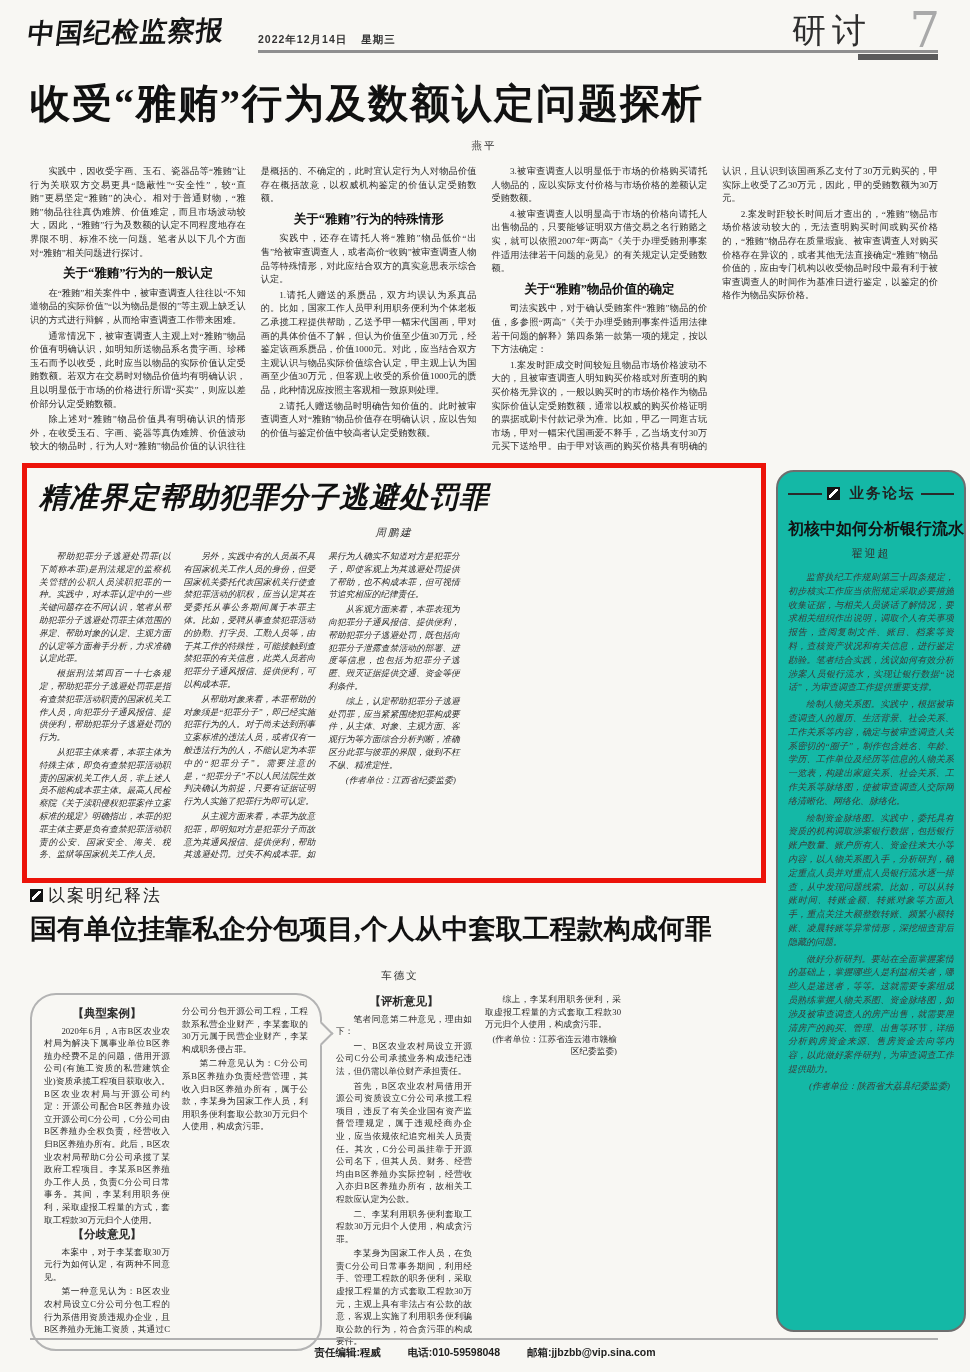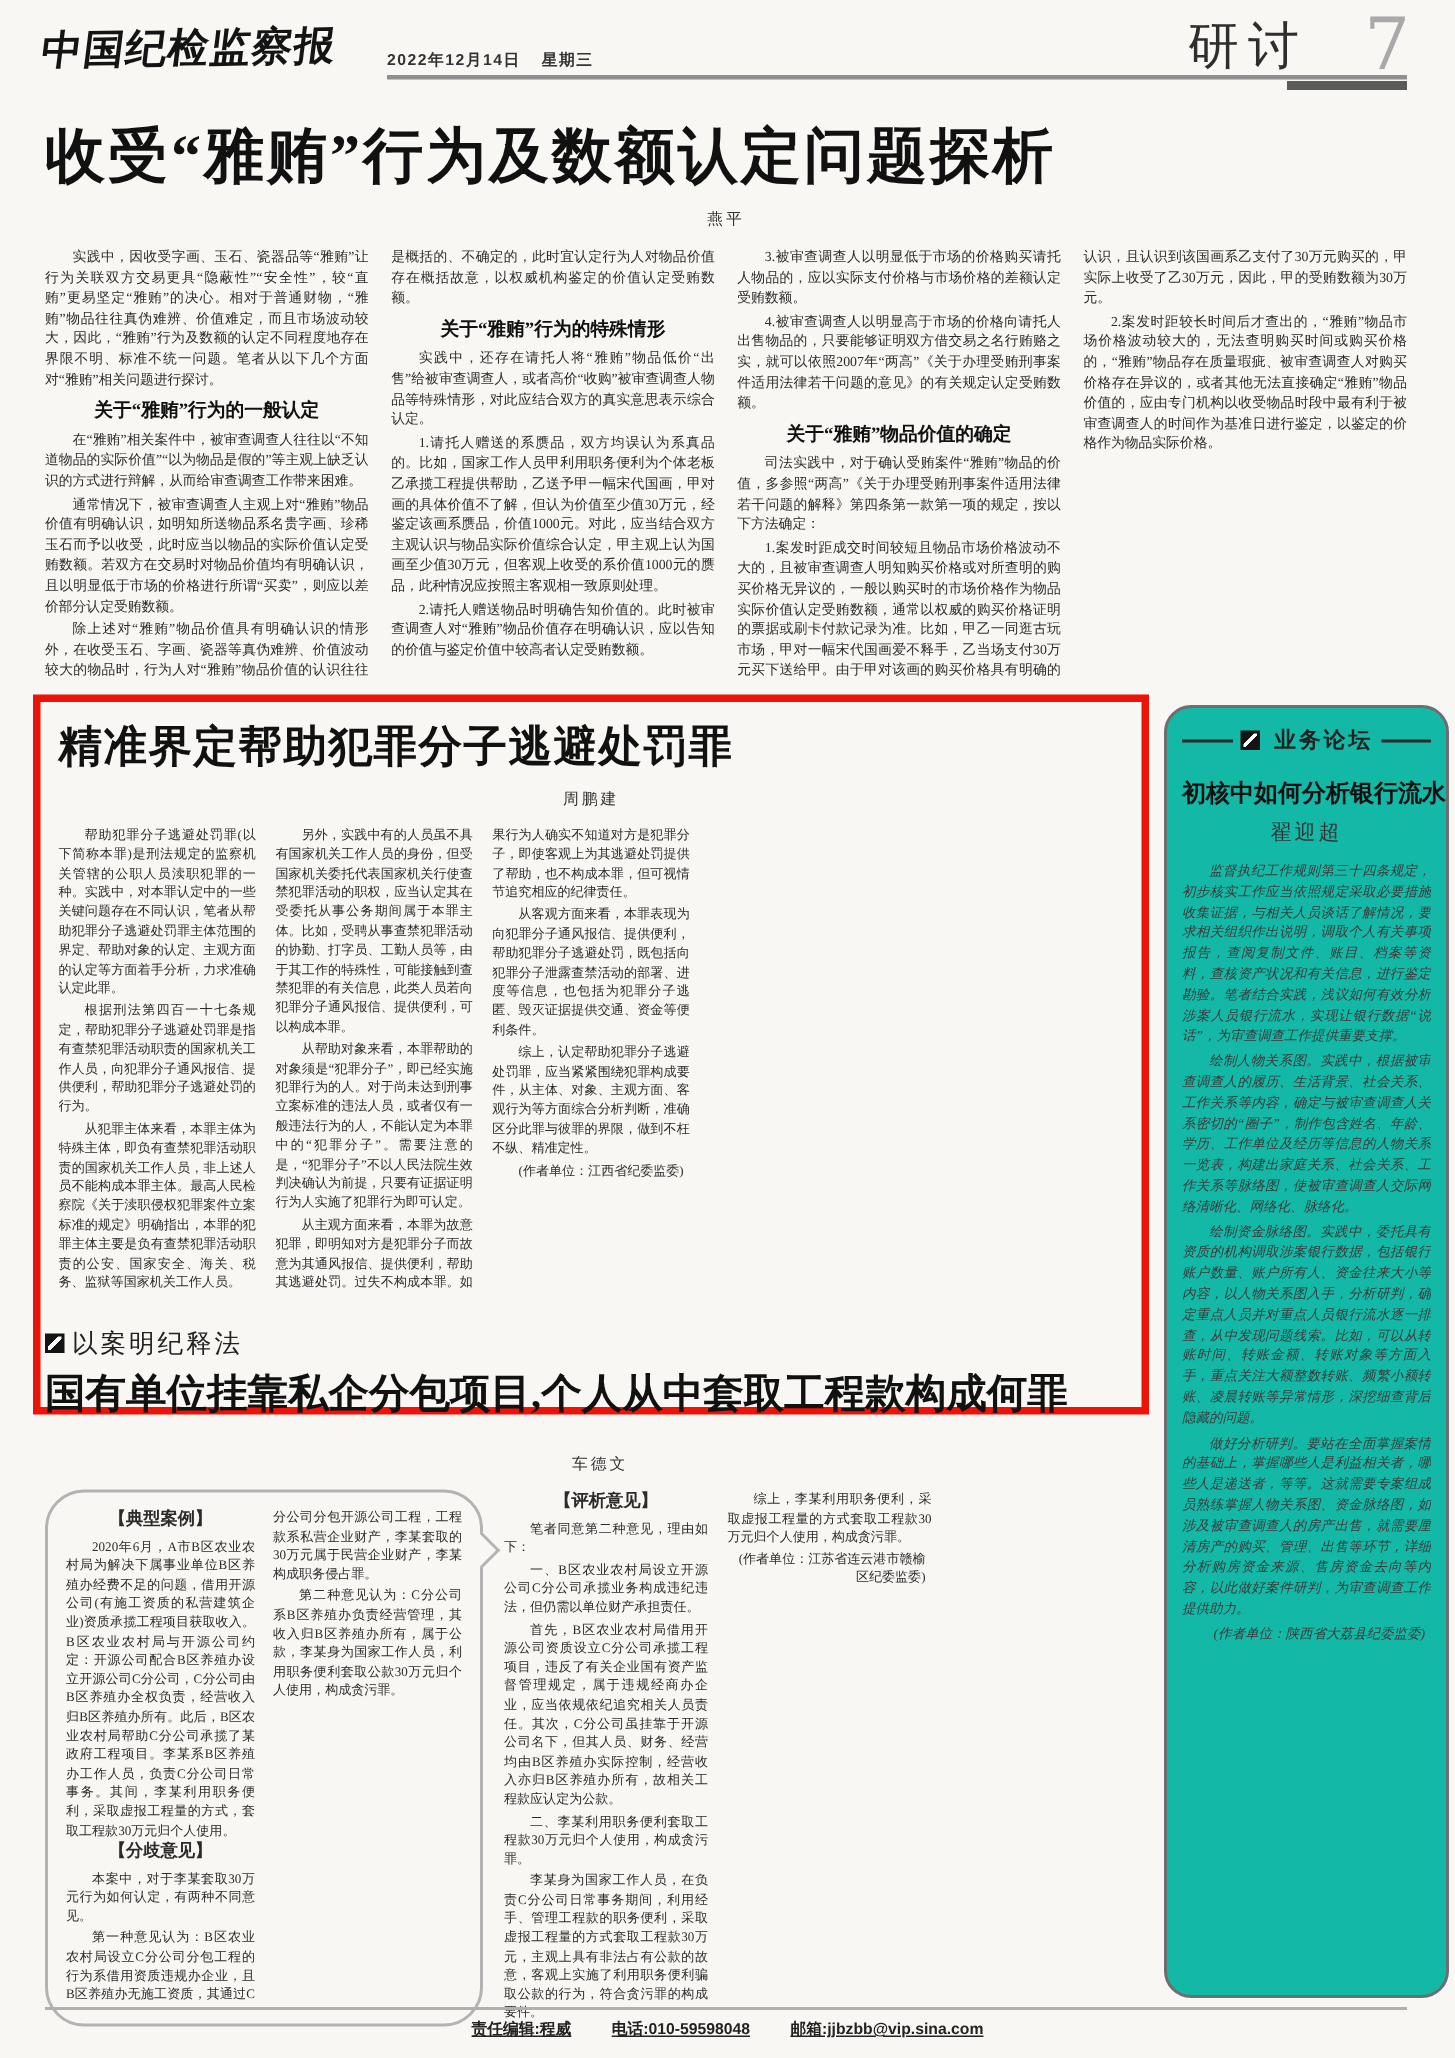--- a/index.html
+++ b/index.html
@@ -35,35 +35,35 @@
     text-indent:0;break-inside:avoid;}
   .label-head{margin:2px 0 5px 0;text-align:center;font-weight:bold;font-size:11.5px;text-indent:0;}
 
   
   .top-article{position:absolute;left:30px;top:76px;width:908px;}
   .top-article .a-title{font-size:40px;letter-spacing:2px;}
   .top-cols{margin-top:12px;height:300px;column-count:4;column-gap:15px;
     font-size:9.2px;line-height:13.6px;}
 
   
-  .red-box{position:absolute;left:22px;top:463px;width:744px;height:480px;
-    border:5px solid #ec1309;box-sizing:border-box;padding:10px 12px 8px 12px;}
+  .red-box{position:absolute;left:22px;top:463px;width:744px;height:420px;
+    border:5px solid #ec1309;box-sizing:border-box;padding:10px 12px 8px 12px;font-style:italic;}
   .red-box .a-title{font-size:29px;letter-spacing:1px;}
   .mid-cols{margin-top:10px;height:312px;column-count:5;column-gap:13px;
     font-size:8.7px;line-height:12.8px;}
 
   
   .sidebar{position:absolute;left:776px;top:470px;width:190px;height:862px;
     border:2px solid #6e6e6e;border-radius:18px;box-sizing:border-box;
     padding:10px 10px 8px 10px;background:#14b8a6;}
   .forum-head{display:flex;align-items:center;gap:5px;margin-top:2px;}
   .forum-head .hline{flex:1;height:2px;background:#2a2a2a;}
   .forum-label{font-size:14.5px;font-weight:bold;letter-spacing:2px;white-space:nowrap;}
   .sidebar .a-title{font-size:16px;margin-top:16px;white-space:nowrap;letter-spacing:0;}
-  .sidebar .byline{font-size:14px;margin-top:6px;}
+  .sidebar .byline{font-size:11px;margin-top:6px;}
   .side-cols{margin-top:10px;height:742px;column-count:1;
     font-size:9px;line-height:13.8px;font-style:italic;color:#3a3a3a;}
   .side-cols .para{margin-bottom:3px;}
 
   
   .bottom-article{position:absolute;left:30px;top:884px;width:740px;}
   .kicker{display:flex;align-items:center;font-size:17px;font-weight:normal;color:#222;
     letter-spacing:2px;}
   .bottom-article .a-title{font-size:27px;margin-top:4px;letter-spacing:0;}
   .bottom-article .byline{margin-top:22px;}
@@ -74,21 +74,21 @@
     background:#f8f7f3;border-top:2.5px solid #b3b3b3;border-right:2.5px solid #b3b3b3;
     transform:rotate(45deg);}
   .box-cols{height:332px;column-count:2;column-gap:12px;font-size:8.7px;line-height:12.6px;}
   .right-cols{flex:1;height:358px;column-count:3;column-gap:13px;
     font-size:8.7px;line-height:12.6px;}
 
   
   .foot-rule{position:absolute;left:30px;top:1338px;width:908px;height:2px;background:#b0b0b0;}
   .footer-line{position:absolute;left:0;top:1346px;width:100%;text-align:center;
     font-size:10.5px;font-weight:bold;color:#222;font-family:"Liberation Sans",sans-serif;}
-  .footer-line span{margin:0 12px;text-decoration:underline;}
+  .footer-line span{margin:0 12px;}
 
   
   .mini-icon{display:inline-block;width:13px;height:13px;background:#141414;margin-right:5px;
     position:relative;flex:0 0 auto;}
   .mini-icon::after{content:"";position:absolute;left:2px;top:2px;right:2px;bottom:2px;
     background:linear-gradient(135deg,transparent 38%,#fff 38%,#fff 58%,transparent 58%);}
 </style>
 </head>
 <body>
 

